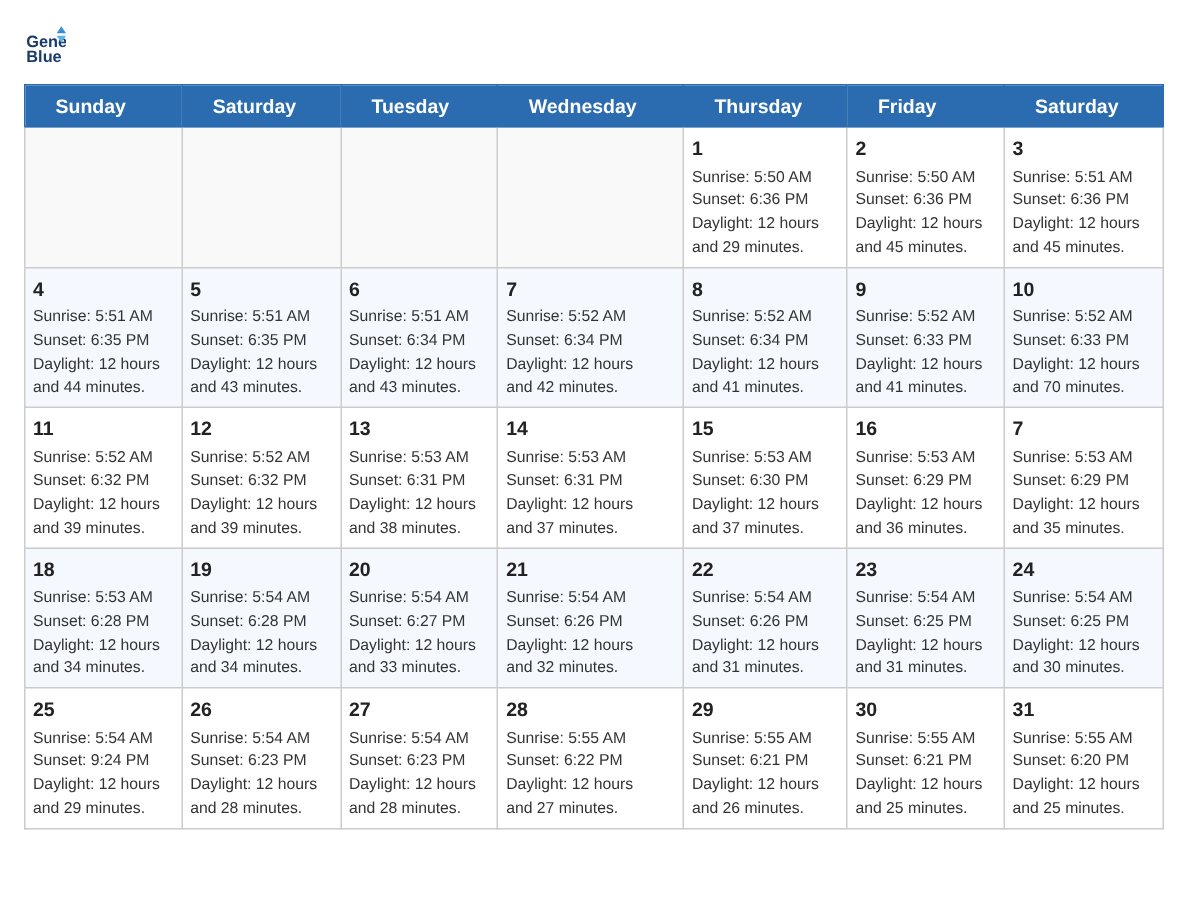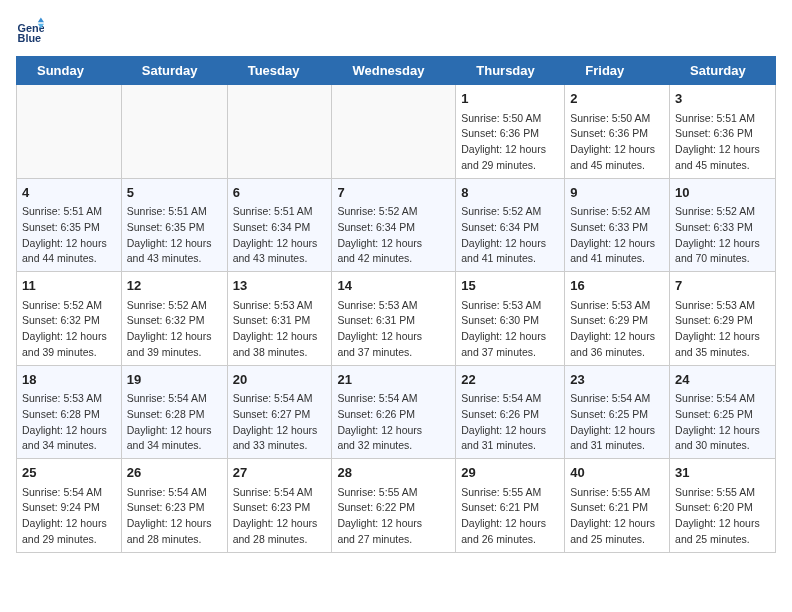--- a/index.html
+++ b/index.html
@@ -339,21 +339,21 @@
           <div>and 27 minutes.</div>
         </td>
         <td>
           <span class="day-number">29</span>
           <div>Sunrise: 5:55 AM</div>
           <div>Sunset: 6:21 PM</div>
           <div>Daylight: 12 hours</div>
           <div>and 26 minutes.</div>
         </td>
         <td>
-          <span class="day-number">40</span>
+          <span class="day-number">30</span>
           <div>Sunrise: 5:55 AM</div>
           <div>Sunset: 6:21 PM</div>
           <div>Daylight: 12 hours</div>
           <div>and 25 minutes.</div>
         </td>
         <td>
           <span class="day-number">31</span>
           <div>Sunrise: 5:55 AM</div>
           <div>Sunset: 6:20 PM</div>
           <div>Daylight: 12 hours</div>

